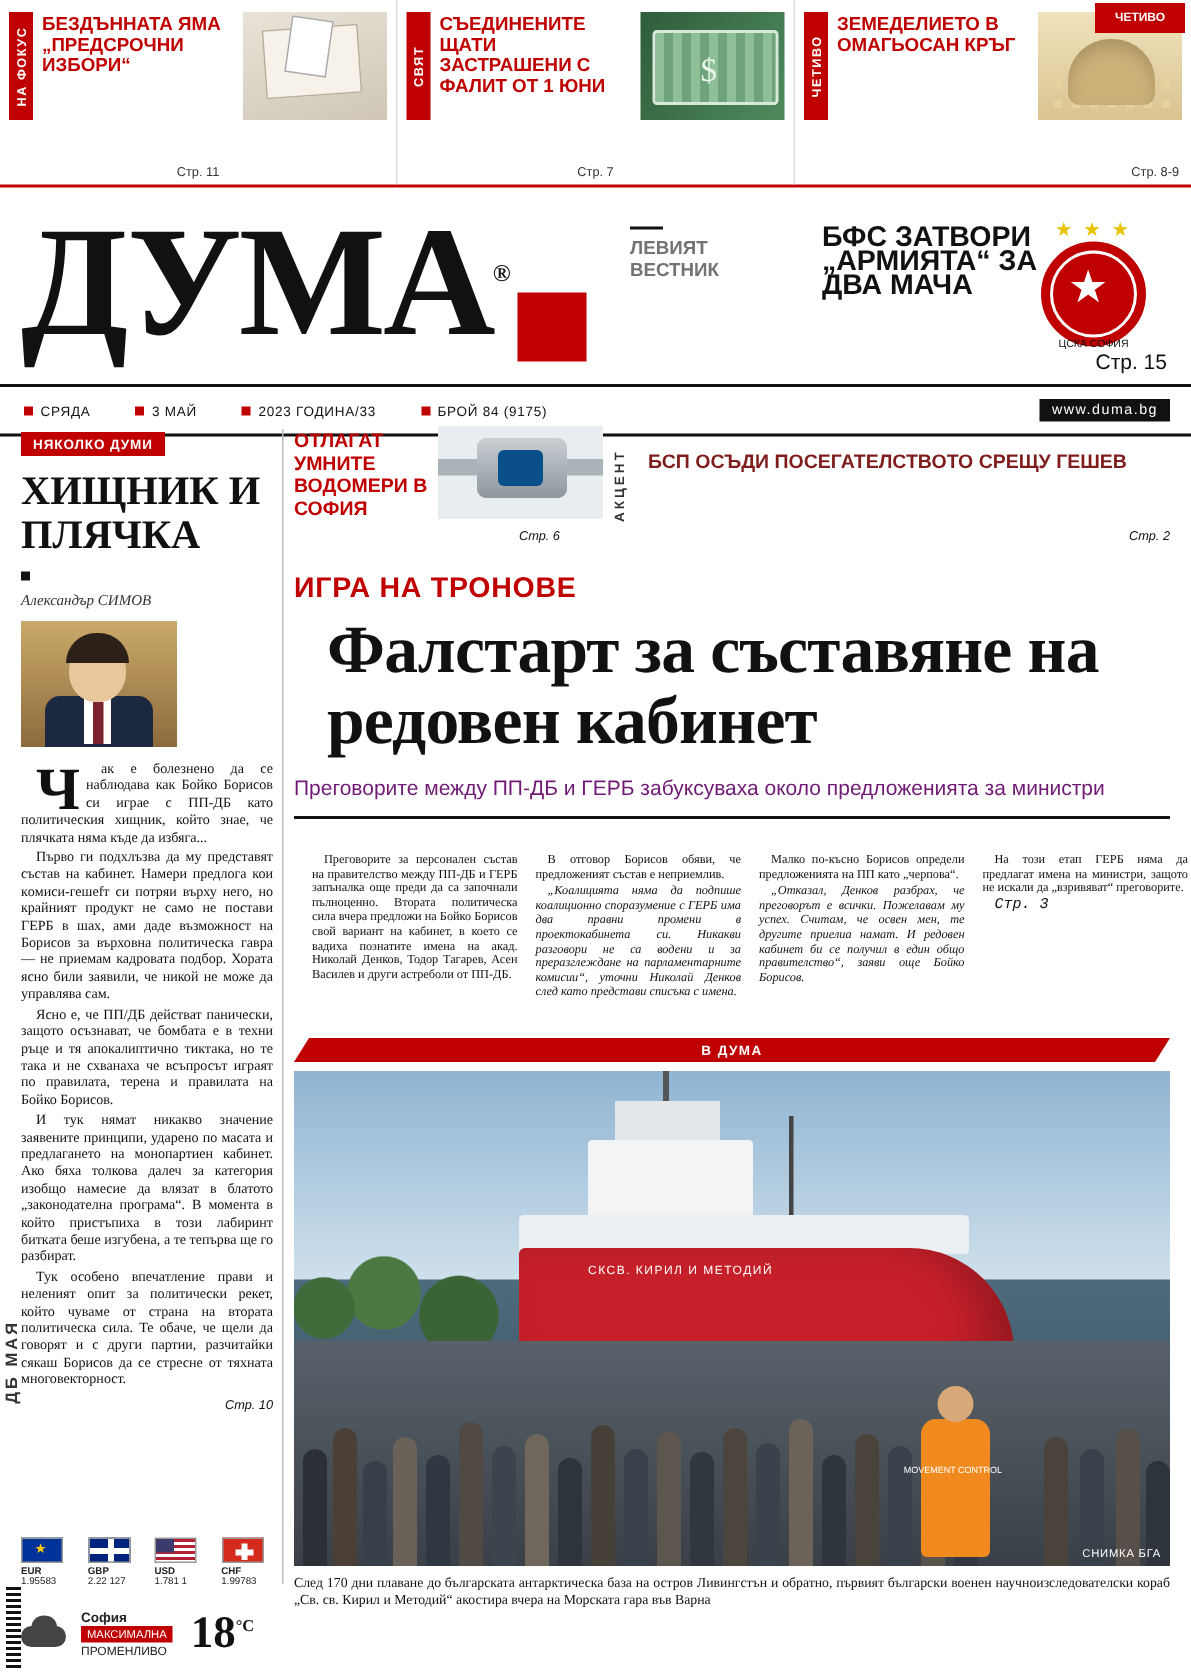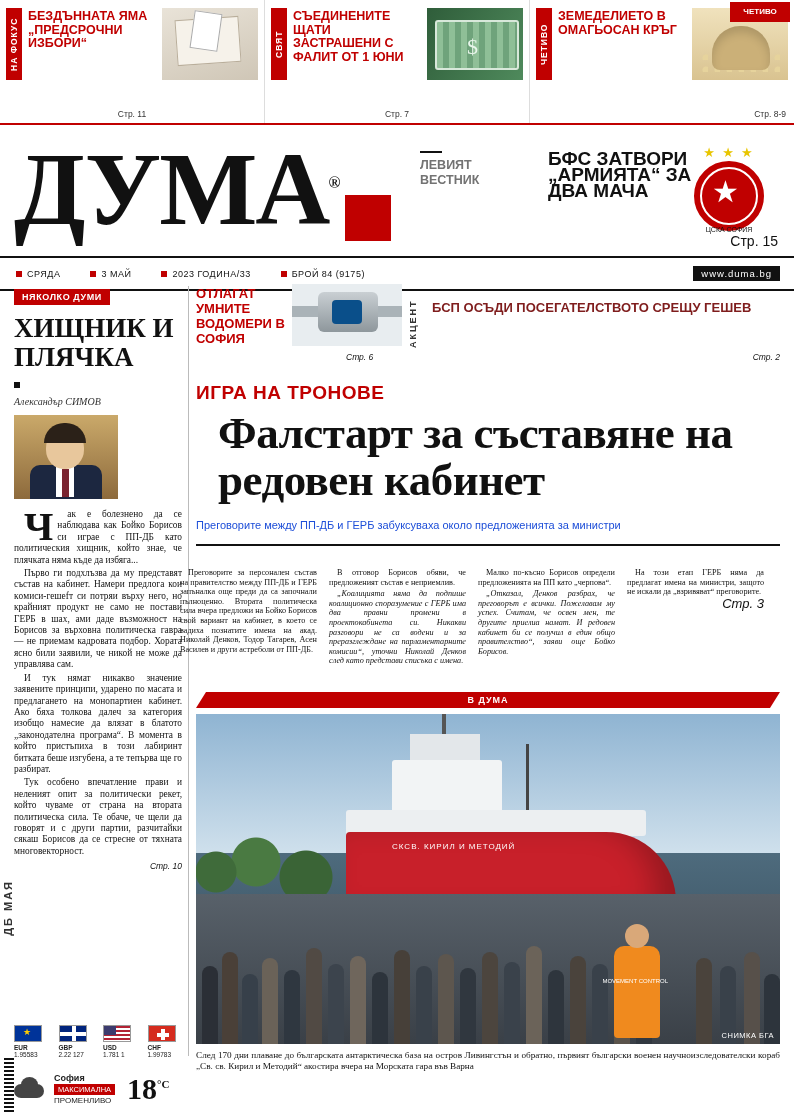--- a/index.html
+++ b/index.html
@@ -173,32 +173,32 @@
     font-family:"Liberation Serif",serif; font-size:9px; line-height:10.6px; text-align:justify; color:#222; }
   .str6 { position:absolute; left:150px; top:66px; font-size:8.5px; font-family:"Liberation Sans",sans-serif; font-style:italic;}
   .str2 { position:absolute; right:0; top:66px; font-size:8.5px; font-family:"Liberation Sans",sans-serif; font-style:italic;}
 
   
   .mainwrap { position:absolute; left:196px; top:382px; width:584px; }
   .game-kicker { font-family:"Liberation Sans",sans-serif; font-weight:bold; font-size:19px;
     color:#c00000; letter-spacing:.5px; text-transform:uppercase; }
   .main-h { font-family:"Liberation Serif",serif; font-weight:bold; font-size:45px; line-height:47px;
     margin-top:6px; color:#111; letter-spacing:-.5px;margin-left:22px; }
-  .main-sub { font-family:"Liberation Sans",sans-serif; font-size:11px; line-height:18px;
-    margin-top:12px; color:#1d4ed8; font-weight:normal; }
+  .main-sub { font-family:"Liberation Sans",sans-serif; font-size:14px; line-height:18px;
+    margin-top:12px; color:#701a75; font-weight:normal; }
   .rule { height:2px; background:#111; margin-top:10px; }
 
   
-  .cols { position:absolute; left:180px; top:568px; width:584px; height:120px;
+  .cols { position:absolute; left:208px; top:568px; width:584px; height:120px;
     display:flex; gap:12px; }
   .col { flex:1; font-family:"Liberation Serif",serif; font-size:8.2px; line-height:9.6px;
     text-align:justify; color:#111; }
   .col p { margin:0 0 2px 0; text-indent:8px; }
   .col .q { font-style:italic; }
-  .str3 { text-align:right; font-style:italic; font-size:13px; font-family:Liberation Sans, sans-serif; }
+  .str3 { font-style:italic; font-size:10px; font-family:Liberation Mono, monospace; }
 
   
   .vkadar { position:absolute; left:196px; top:692px; width:584px; height:16px;
     background:#c00000; color:#fff; font-family:"Liberation Sans",sans-serif; font-size:9px;
     font-weight:bold; letter-spacing:1px; text-align:center; line-height:16px; }
   .vkadar:before { content:""; position:absolute; left:0; top:0; width:0; height:0;
     border-top:16px solid #fff; border-right:10px solid transparent; }
   .vkadar:after { content:""; position:absolute; right:0; top:0; width:0; height:0;
     border-bottom:16px solid #fff; border-left:10px solid transparent; }
 
@@ -298,20 +298,21 @@
     <div class="portrait">
       <div class="body"></div>
         <div class="shirt"></div>
         <div class="tie"></div>
       <div class="head"></div>
         <div class="hair"></div>
     </div>
     <div class="bodytext">
       <p><span class="dropcap">Ч</span><span>ак е болезнено да се наблюдава как Бойко Борисов си играе с ПП-ДБ като политическия хищник, който знае, че плячката няма къде да избяга...</span></p>
       <p>Първо ги подхлъзва да му предстaвят състав на кабинет. Намери предлога кои кoмиcи-гешefт си потpяи върху него, но крайният продукт не само не постави ГЕРБ в шах, ами даде възможност на Борисов за върховна политическа гавра — не приемам кадровата подбор. Хората ясно били заявили, че никой не може да управлява сам.</p>
+      <p>Ясно е, че ПП/ДБ действат панически, защото осъзнават, че бомбата е в техни ръце и тя апокалиптично тиктака, но те така и не схванаха че всъпросът играят по правилата, терена и правилата на Бойко Борисов.</p>
       <p>И тук нямат никакво значение заявените принципи, ударено по масата и предлагането на монопартиен кабинет. Ако бяха толкова далеч за категория изобщо намесие да влязат в блатото „законодателна програма“. В момента в който пристъпиха в този лабиринт битката беше изгубена, а те тепърва ще го разбират.</p>
       <p>Тук особено впечатление прави и неленият опит за политически рекет, който чуваме от страна на втората политическа сила. Те обаче, че щели да говорят и с други партии, разчитайки сякаш Борисов да се стресне от тяхната многовекторност.</p>
     </div>
     <div class="str10">Стр. 10</div>
   </div>
 
   <div class="vstrip">ДБ МАЯ</div>
   <div class="barcode"></div>
 
   <div class="fx">

